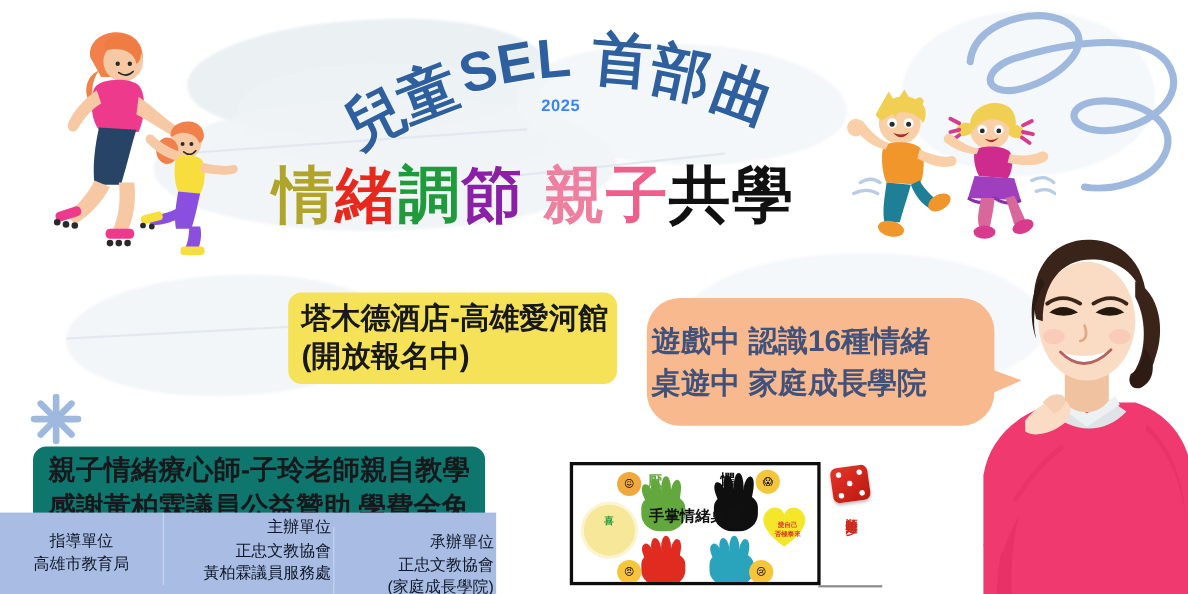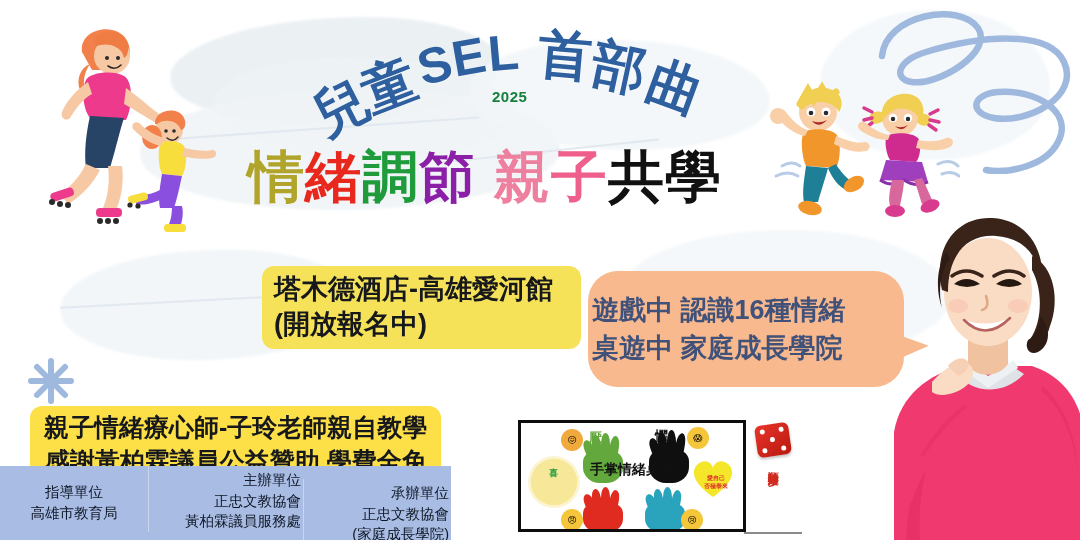--- a/index.html
+++ b/index.html
@@ -56,21 +56,21 @@
     font-size: 54px;
     line-height: 1;
     letter-spacing: 0;
     text-shadow: 0 1px 0 rgba(255,255,255,.5);
     transform-origin: 50% 50%;
     white-space: nowrap;
   }
   .year {
     position: absolute;
     left: 492px; top: 88px;
-    color: #15803d;
+    color: #3b82f6;
     font-size: 15px;
     font-weight: 700;
     letter-spacing: .5px;
   }
 
   
   .subtitle {
     position: absolute;
     left: 248px; top: 148px;
     font-size: 56px;
@@ -93,21 +93,21 @@
     letter-spacing: -.5px;
     white-space: nowrap;
   }
 
   
   .venue {
     position: absolute;
     left: 262px; top: 266px;
     background: #f6e259;
     border-radius: 12px;
-    padding: 6px 28px 8px 12px;
+    padding: 6px 8px 8px 12px;
     color: #16181c;
     font-size: 27px;
     font-weight: 700;
     line-height: 1.28;
     white-space: nowrap;
   }
 
   
   .bubble {
     position: absolute;
@@ -132,29 +132,28 @@
     border-left: 44px solid #f9b98e;
     border-top: 10px solid transparent;
     border-bottom: 26px solid transparent;
     transform: rotate(7deg);
   }
 
   
   .note {
     position: absolute;
     left: 30px; top: 406px;
-    background: #fde047;
+    background: #0f766e;
     border-radius: 12px;
     padding: 5px 14px 7px 14px;
     color: #16181c;
     font-size: 25px;
     font-weight: 700;
     line-height: 1.34;
     white-space: nowrap;
-    text-align: center;
   }
 
   
   .orgbar {
     position: absolute;
     left: 0; top: 466px;
     width: 451px; height: 74px;
     background: #a9bde4;
     display: flex;
     align-items: flex-start;

